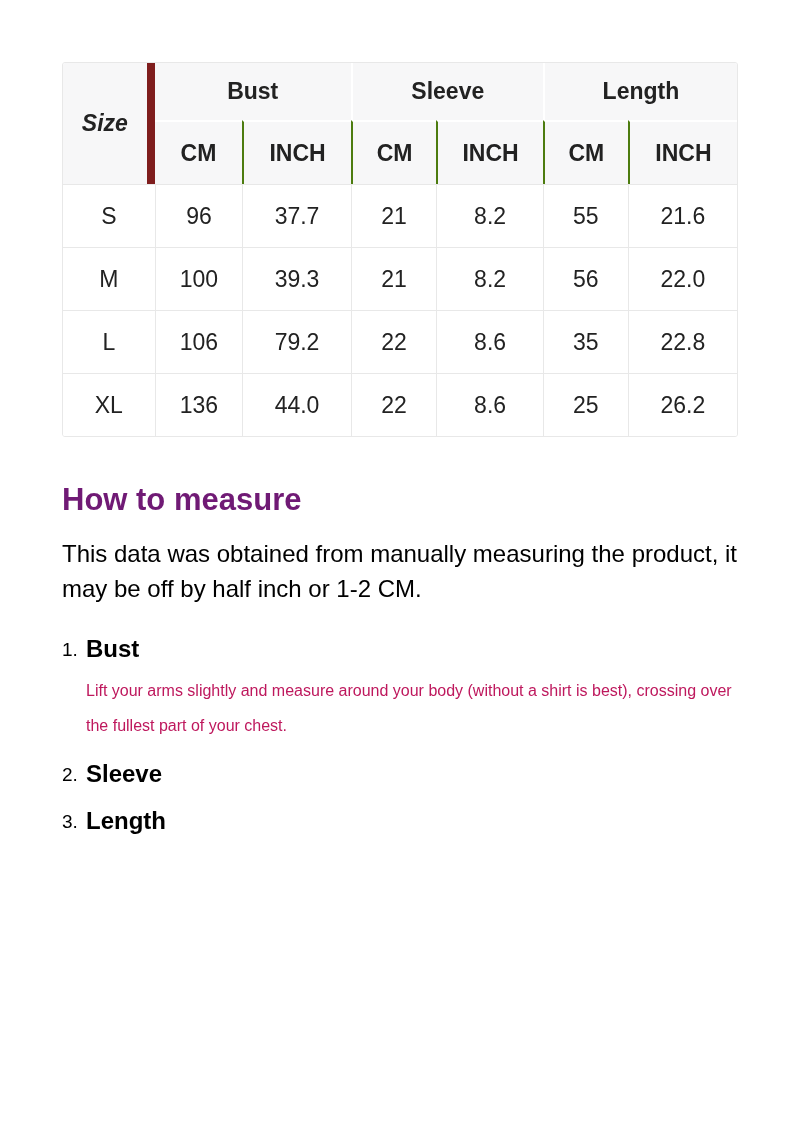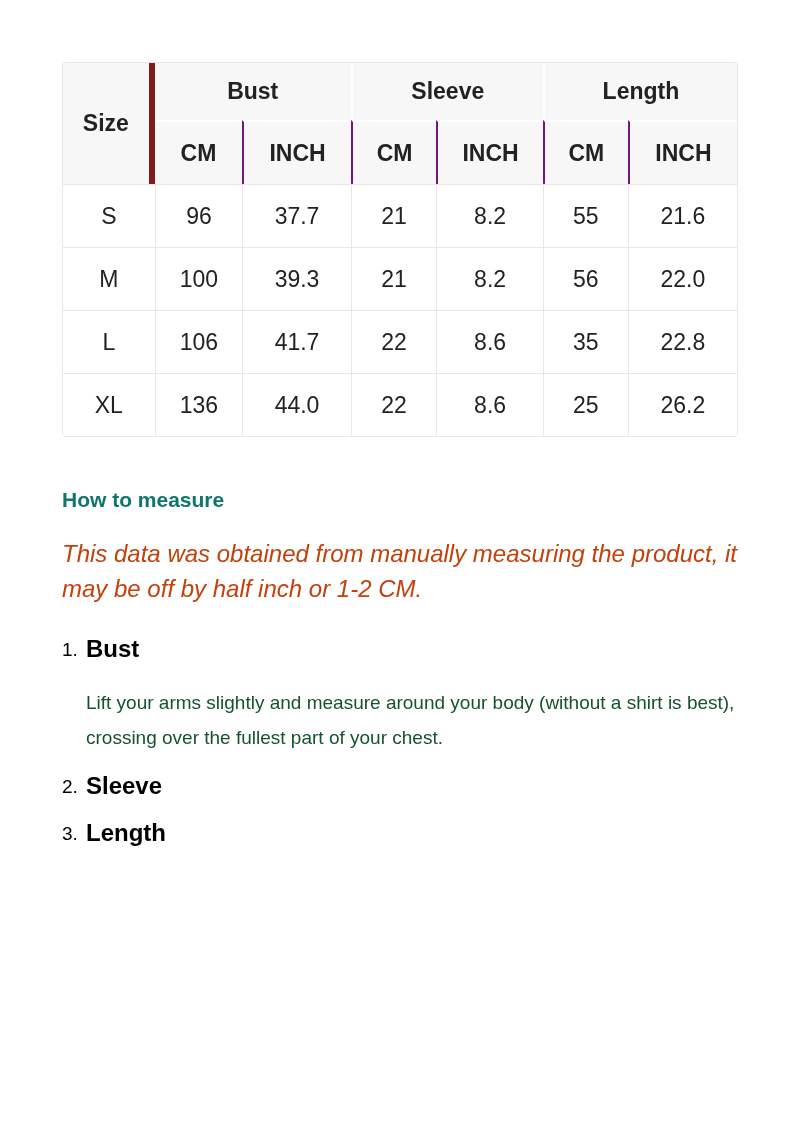--- a/index.html
+++ b/index.html
@@ -30,52 +30,52 @@
     font-size: 23px;
     color: #222222;
   }
   thead th {
     background: #f7f7f8;
     font-weight: bold;
     text-align: center;
     vertical-align: middle;
   }
   th.size-head {
-    border-right: 6px solid #7f1d1d;
+    border-right: 8px solid #7f1d1d;
+    font-style: italic;
   }
   tr.group-row th { height: 57px; }
   tr.group-row th.group + th.group { border-left: 2px solid #ffffff; }
   tr.unit-row th {
     height: 64px;
     border-top: 2px solid #ffffff;
   }
-  tr.unit-row th + th { border-left: 2px solid #701a75; }
+  tr.unit-row th + th { border-left: 2px solid #4d7c0f; }
   tbody td {
     height: 63px;
     text-align: center;
     vertical-align: middle;
     border-top: 1px solid #e8e8e8;
     background: #ffffff;
   }
   tbody td + td { border-left: 1px solid #e8e8e8; }
 
   
   .htm-title {
     margin-top: 45px;
-    font-size: 21px;
+    font-size: 31px;
     line-height: 35px;
     font-weight: bold;
-    color: #0f766e;
+    color: #701a75;
   }
   .htm-intro {
     margin-top: 19px;
     font-size: 24px;
     line-height: 35px;
-    color: #c2410c;
-    font-style: italic;
+    color: #000000;
   }
   .steps { margin-top: 27px; }
   .step {
     display: flex;
     align-items: flex-start;
     margin-bottom: 15px;
   }
   .step-marker {
     flex: none;
     width: 24px;
@@ -85,24 +85,24 @@
     color: #000000;
   }
   .step-body { flex: 1; }
   .step-label {
     font-size: 24px;
     line-height: 31px;
     font-weight: bold;
     color: #000000;
   }
   .step-desc {
-    margin-top: 21px;
-    font-size: 19px;
+    margin-top: 9px;
+    font-size: 16px;
     line-height: 35px;
-    color: #14532d;
+    color: #be185d;
   }
 </style>
 </head>
 <body>
 
 <div class="page">
 
   <div class="table-wrap">
     <table class="size-table">
       <colgroup>
@@ -145,21 +145,21 @@
           <td>100</td>
           <td>39.3</td>
           <td>21</td>
           <td>8.2</td>
           <td>56</td>
           <td>22.0</td>
         </tr>
         <tr>
           <td>L</td>
           <td>106</td>
-          <td>41.7</td>
+          <td>79.2</td>
           <td>22</td>
           <td>8.6</td>
           <td>35</td>
           <td>22.8</td>
         </tr>
         <tr>
           <td>XL</td>
           <td>136</td>
           <td>44.0</td>
           <td>22</td>

